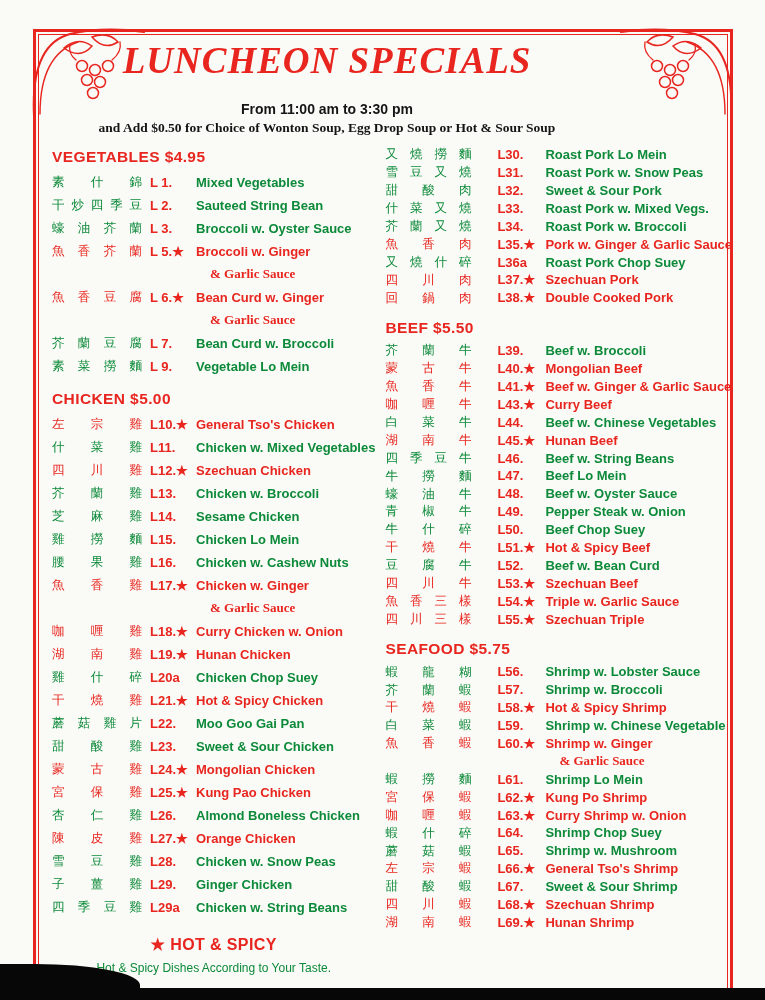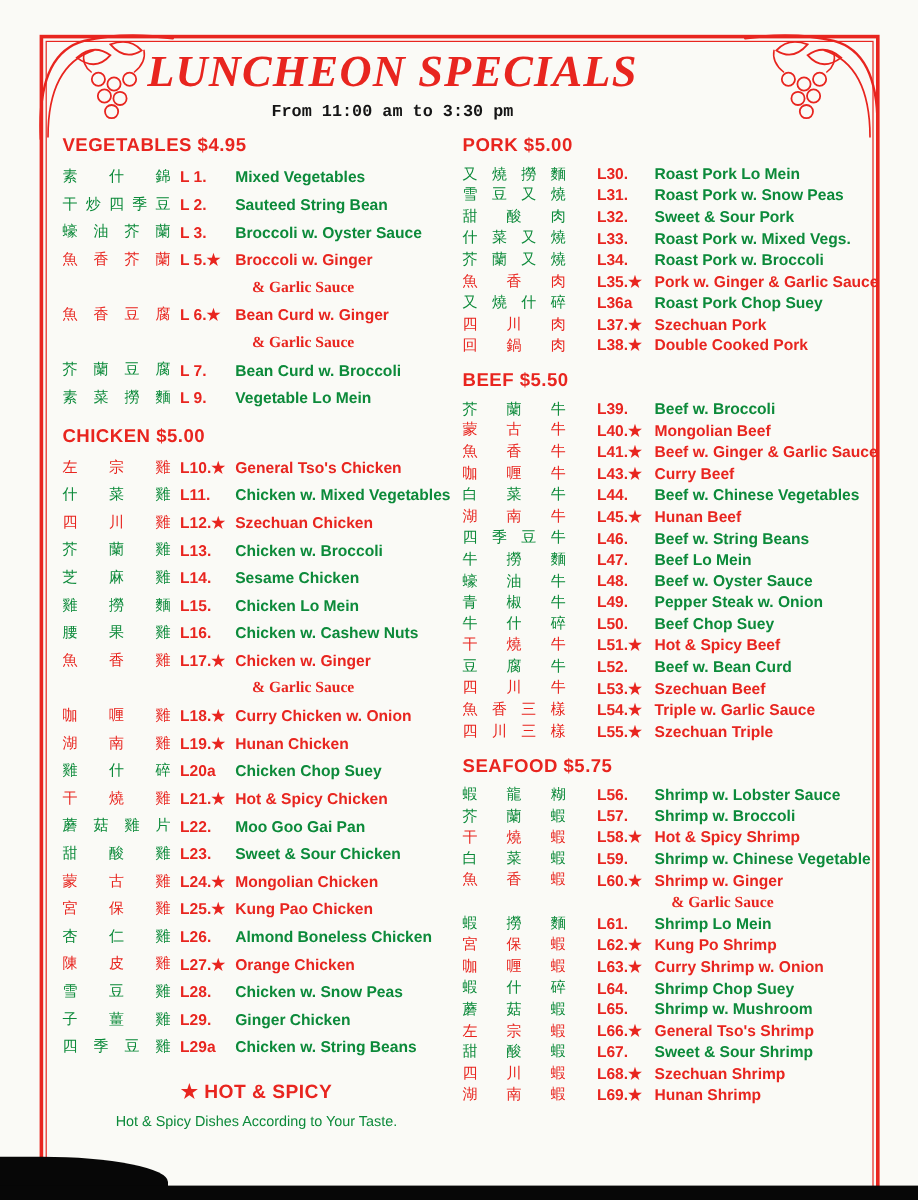--- a/index.html
+++ b/index.html
@@ -35,22 +35,22 @@
   }
   .header{text-align:center;}
   .title{
     font-family:"Liberation Serif",serif;
     font-style:italic;font-weight:700;
     color:var(--red);
     font-size:37px;letter-spacing:1px;line-height:1.05;
     margin-top:8px;
   }
   .hours{
-    font-family:Liberation Mono, monospace;font-weight:700;
-    font-size:14px;color:var(--ink);margin-top:5px;
+    font-family:Liberation Sans, sans-serif;font-weight:700;
+    font-size:14px;color:var(--ink);margin-top:20px;
   }
   .note{
     font-family:"Liberation Serif",serif;font-weight:700;
     font-size:13.5px;color:var(--ink);margin-top:3px;line-height:1.25;
   }
 
   .columns{display:flex;margin-top:9px;}
   .col-left{width:346px;padding-left:12px;}
   .col-right{flex:1;padding-left:10px;}
 
@@ -126,20 +126,21 @@
 </div>
 
 <div class="frame-outer">
   <div class="frame-inner"></div>
 </div>
 
 <div class="content">
   <div class="header">
     <div class="title">LUNCHEON SPECIALS</div>
     <div class="hours">From 11:00 am to 3:30 pm</div>
+    <div class="note">and Add $0.50 for Choice of Wonton Soup, Egg Drop Soup or Hot &amp; Sour Soup</div>
   </div>
 
   <div class="columns">
     <div class="col-left">
       <div>
           <div class="section">
             <div class="section-heading">VEGETABLES $4.95</div>
             <div class="row">
               <span class="cn">
                 <span>素</span>
@@ -422,21 +423,20 @@
           </div>
         </div>
       <div class="footer">
         <div class="star-head">★ HOT &amp; SPICY</div>
         <div class="star-note">Hot &amp; Spicy Dishes According to Your Taste.</div>
       </div>
     </div>
     <div class="col-right">
       <div>
           <div class="section">
-            <div class="section-heading">PORK $5.00</div>
             <div class="row">
               <span class="cn">
                 <span>又</span>
                 <span>燒</span>
                 <span>撈</span>
                 <span>麵</span>
               </span>
               <span class="code">L30.</span>
               <span class="nm">Roast Pork Lo Mein</span>
             </div>

